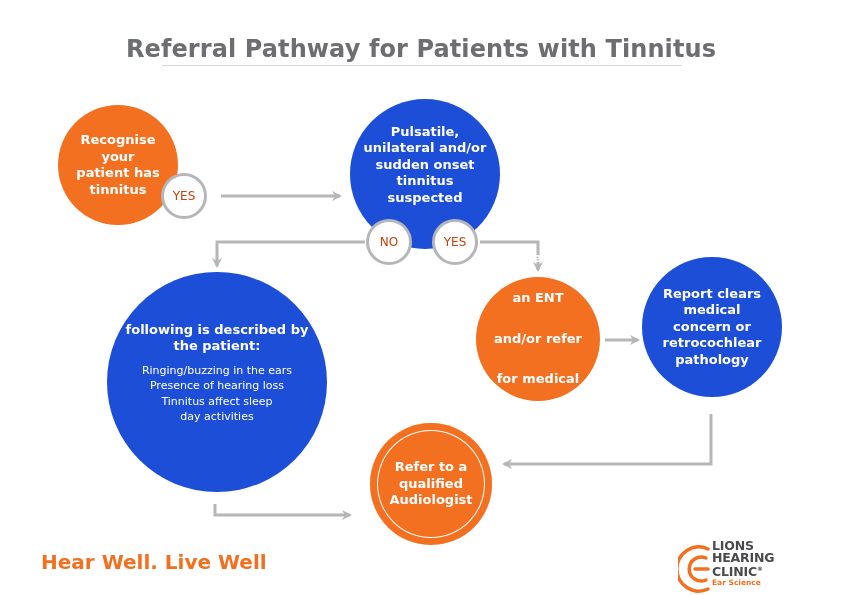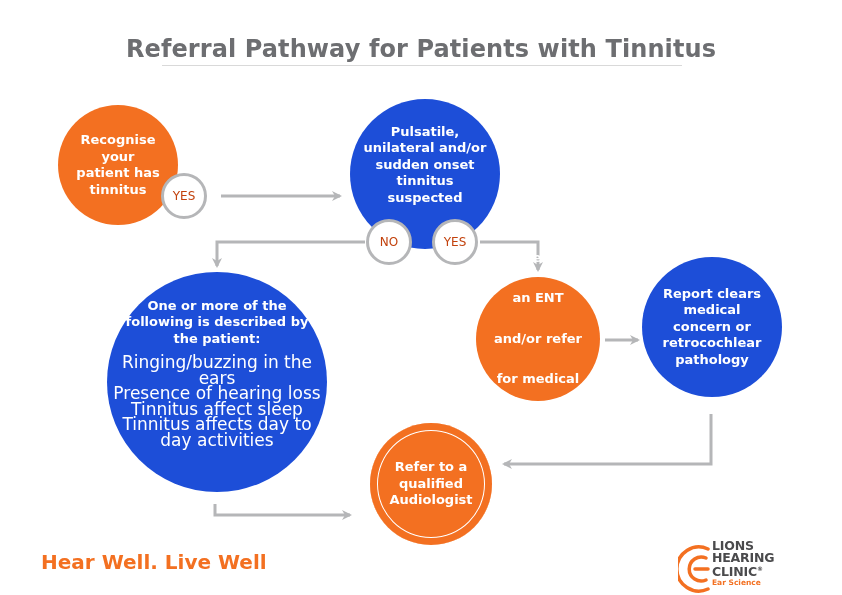--- a/index.html
+++ b/index.html
@@ -6,21 +6,21 @@
     body { width: 842px; height: 595px; position: relative; overflow: hidden;
       font-family: "DejaVu Sans", "Liberation Sans", sans-serif; }
     .title { position: absolute; left: 0; width: 842px; top: 35px; text-align: center;
       font-size: 24px; font-weight: bold; color: #6d6e71; letter-spacing: 0.1px; }
     .title-rule { position: absolute; left: 162px; width: 520px; top: 65px; height: 1px; background: #d9d9d9; }
     svg.flow { position: absolute; left: 0; top: 0; }
     .node { position: absolute; border-radius: 50%; display: flex; flex-direction: column;
       align-items: center; justify-content: center; text-align: center; color: #ffffff;
       box-sizing: border-box; }
     .node .t { font-weight: bold; font-size: 13px; line-height: 16.5px; }
-    .node .l { font-size: 17px; line-height: 15.5px; }
+    .node .l { font-size: 11px; line-height: 15.5px; }
     .dark { background: #f37021; }
     .light { background: #1d4ed8; }
     .yn { position: absolute; width: 46px; height: 46px; border-radius: 50%; background: #ffffff;
       border: 3px solid #b5b6b8; box-sizing: border-box; display: flex; align-items: center; justify-content: center;
       color: #c2410c; font-size: 12px; }
     .tagline { position: absolute; left: 41px; top: 550px; color: #f37021; font-weight: bold; font-size: 20px; }
     .logo { position: absolute; left: 678px; top: 540px; width: 140px; height: 60px; padding-left: 20px; }
     .logo-text { position: absolute; left: 34px; top: 0; color: #4a4a4c; font-weight: bold; font-size: 12.5px; line-height: 11.5px; letter-spacing: -0.2px; }
     .logo-sub { color: #f37021; font-size: 7.5px; line-height: 10px; font-weight: bold; letter-spacing: 0; }
   </style>
@@ -58,27 +58,25 @@
   <div class="t">Pulsatile,</div>
   <div class="t">unilateral and/or</div>
   <div class="t">sudden onset</div>
   <div class="t">tinnitus</div>
   <div class="t">suspected</div>
 </div>
 <div class="yn" style="left:366px; top:219px;">NO</div>
 <div class="yn" style="left:432px; top:219px;">YES</div>
 
 <div class="node light" style="left:107px; top:272px; width:220px; height:220px; padding-bottom:18px;">
-  <div class="t">One or more of the</div>
   <div class="t">following is described by</div>
   <div class="t" style="margin-bottom:8px;">the patient:</div>
   <div class="l">Ringing/buzzing in the ears</div>
   <div class="l">Presence of hearing loss</div>
   <div class="l">Tinnitus affect sleep</div>
-  <div class="l">Tinnitus affects day to</div>
   <div class="l">day activities</div>
 </div>
 
 <div class="node dark" style="left:476px; top:277px; width:124px; height:124px;gap:24px;">
   <div class="t">Refer to</div>
   <div class="t">an ENT</div>
   <div class="t">and/or refer</div>
   <div class="t">for medical</div>
   <div class="t">imagery</div>
 </div>

